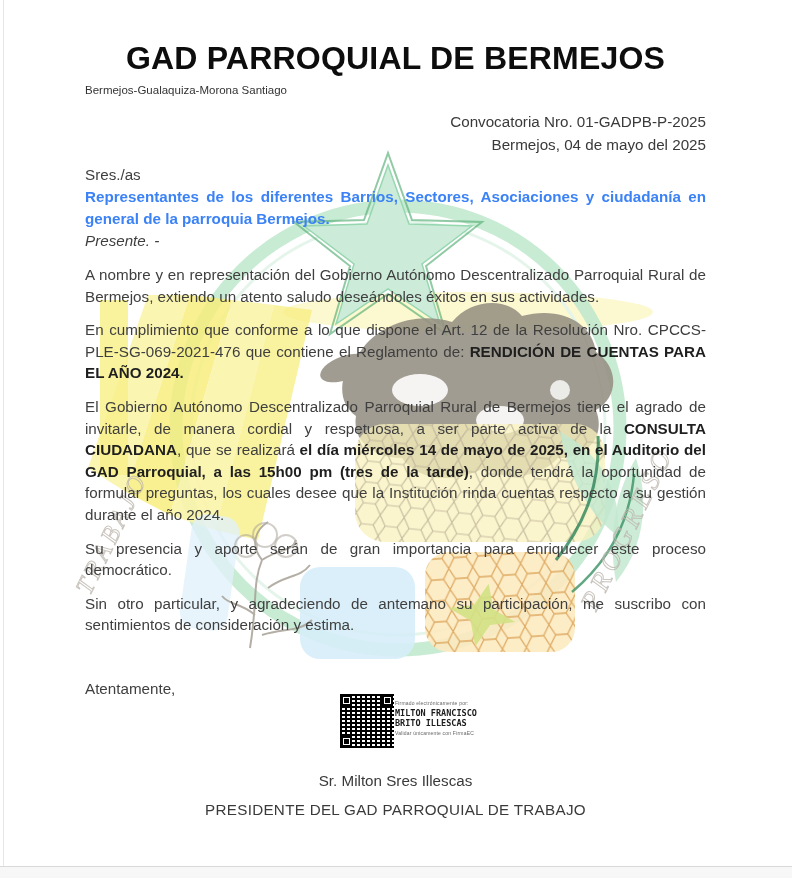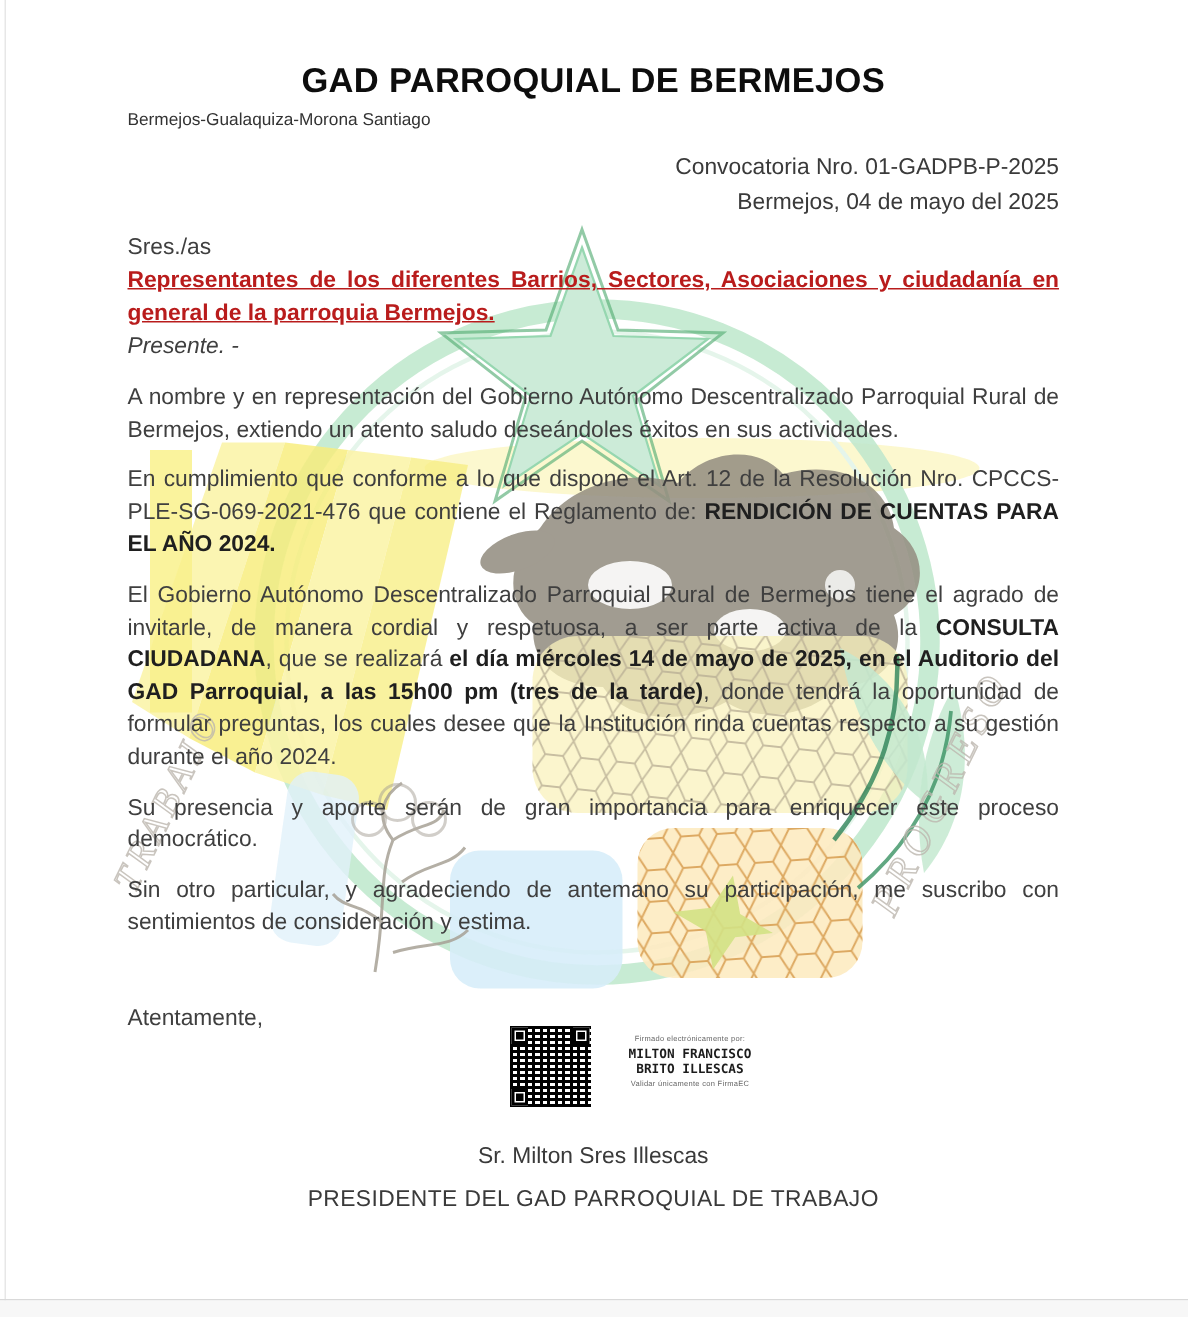--- a/index.html
+++ b/index.html
@@ -15,36 +15,36 @@
   .edge-left{position:absolute;left:3px;top:0;height:867px;width:1px;background:#e7e7e7;}
   .edge-bottom{position:absolute;left:0;right:0;top:866px;height:1px;background:#d9d9d9;}
   .bottom-strip{position:absolute;left:0;right:0;top:867px;height:11px;background:#f7f7f7;}
 
   .watermark{position:absolute;left:0;top:0;z-index:0;opacity:.93;pointer-events:none;}
 
   .content{position:absolute;inset:0;z-index:1;padding:40px 86px 0 85px;box-sizing:border-box;}
 
   .doc-title{
     margin:0;text-align:center;
-    font-size:23px;font-weight:bold;letter-spacing:.2px;color:#0d0d0d;
+    font-size:32px;font-weight:bold;letter-spacing:.2px;color:#0d0d0d;
   }
   .doc-subtitle{text-align:left;font-size:11.5px;margin-top:7px;color:#333;}
 
   .ref-block{text-align:right;margin-top:14px;font-size:15.2px;line-height:23px;color:#3a3a3a;}
 
   .recipient{margin-top:8px;font-size:15.2px;line-height:22px;}
-  .addressee{font-weight:bold;color:#b91c1c;text-align:justify;text-decoration:underline;}
+  .addressee{font-weight:bold;color:#3b82f6;text-align:justify;}
   .presente{font-style:italic;}
 
   p.body-par{margin:12px 0 0 0;font-size:15.2px;line-height:21.6px;text-align:justify;}
   p.body-par strong{color:#1f1f1f;}
 
   .atentamente{margin-top:42px;font-size:15.2px;line-height:22px;}
 
-  .sig-row{margin:-6px 0 0 255px;display:flex;align-items:flex-start;gap:18px;height:64px;text-align:center;}
+  .sig-row{margin:-6px 0 0 255px;display:flex;align-items:flex-start;gap:1px;height:64px;}
   .qr{
     position:relative;width:54px;height:54px;flex:0 0 auto;
     background:
       repeating-linear-gradient(90deg,#000 0 2px,transparent 2px 5px),
       repeating-linear-gradient(0deg,#000 0 2px,#fff 2px 4px);
     outline:1px solid #fff;
   }
   .qr .finder{position:absolute;width:11px;height:11px;border:2px solid #000;background:#fff;box-sizing:border-box;}
   .qr .finder::after{content:"";position:absolute;inset:1px;background:#000;}
   .qr .f-tl{left:1px;top:1px;} .qr .f-tr{right:1px;top:1px;} .qr .f-bl{left:1px;bottom:1px;}

